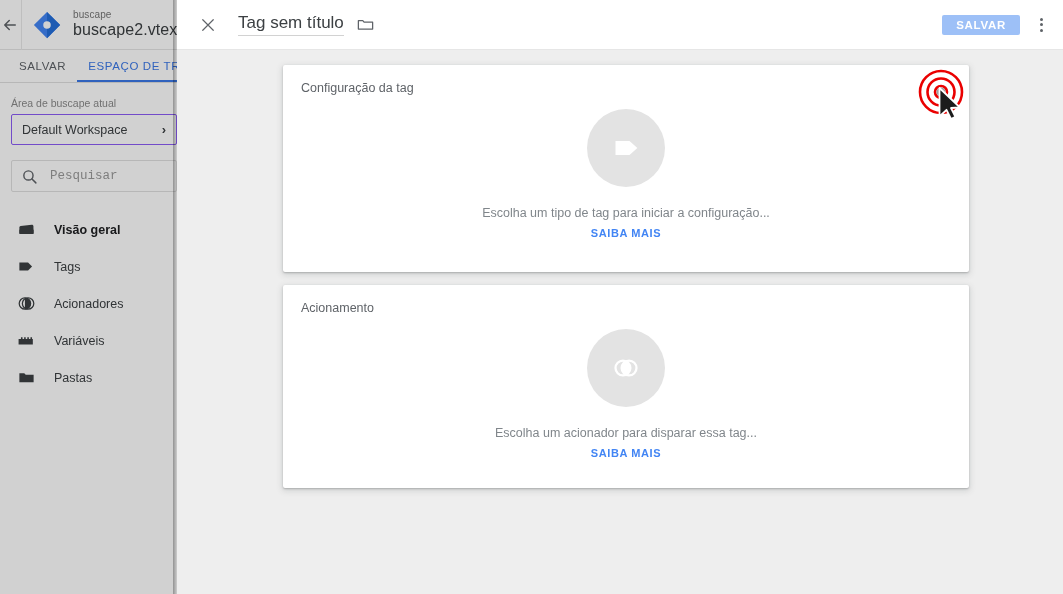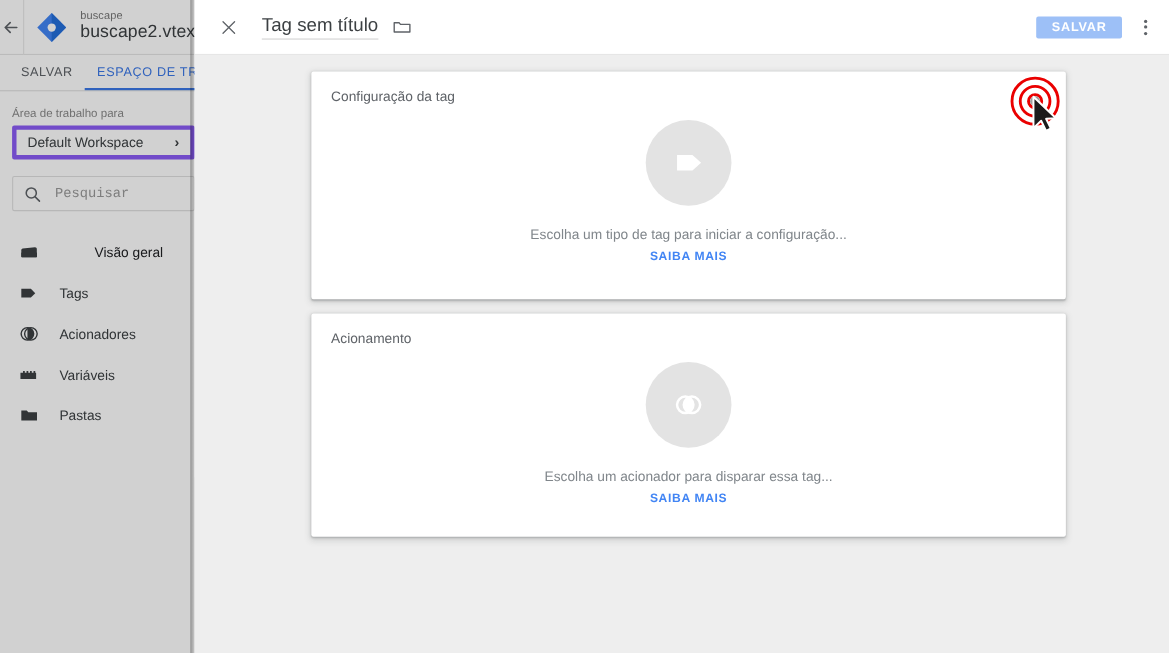--- a/index.html
+++ b/index.html
@@ -104,21 +104,21 @@
   }
 
   .ws-label {
     font-size: 10.5px;
     color: #8a8a8a;
     padding: 14px 0 5px 11px;
   }
   .ws-card {
     margin: 0 11px;
     background: #fff;
-    border: 4px solid #8b5cf6;
+    border: 1px solid #8b5cf6;
     border-radius: 2px;
     height: 31px;
     display: flex; align-items: center;
     padding: 0 10px;
     justify-content: space-between;
   }
   .ws-name { font-size: 12.5px; color: #3c4043; }
   .chev { font-size: 13px; color: #3c4043; font-weight: bold; }
 
   .search-box {
@@ -142,21 +142,21 @@
     gap: 18px;
     padding-left: 17px;
   }
   .nav-ico {
     width: 19px; height: 19px;
     flex: 0 0 auto;
     color: #3c4043;
     display: flex; align-items: center; justify-content: center;
   }
   .nav-label { font-size: 12.5px; color: #3c4043; }
-  .nav-item.selected .nav-label { font-weight: normal; color: #202124; margin-left: 32px; }
+  .nav-item.selected .nav-label { font-weight: bold; color: #202124; }
 
   
   #panel {
     position: absolute;
     left: 177px; top: 0;
     width: 886px; height: 434px;
     background: #eeeeee;
     z-index: 5;
   }
   .panel-head {
@@ -302,21 +302,21 @@
           <div class="brand-big">buscape2.vtexcommerce.com.br</div>
         </div>
       </div>
     </div>
 
     <div class="drawer-tabs">
       <div class="dtab">SALVAR</div>
       <div class="dtab active">ESPAÇO DE TRABALHO</div>
     </div>
 
-    <div class="ws-label">Área de trabalho para</div>
+    <div class="ws-label">Área de buscape atual</div>
     <div class="ws-card">
       <span class="ws-name">Default Workspace</span>
       <span class="chev">›</span>
     </div>
 
     <div class="search-box">
       <svg class="search-ico" viewBox="0 0 24 24" fill="none" stroke="currentColor" stroke-width="2">
         <circle cx="10.5" cy="10.5" r="6.5"></circle>
         <path d="M15.5 15.5 L21 21" stroke-linecap="round"></path>
       </svg>

